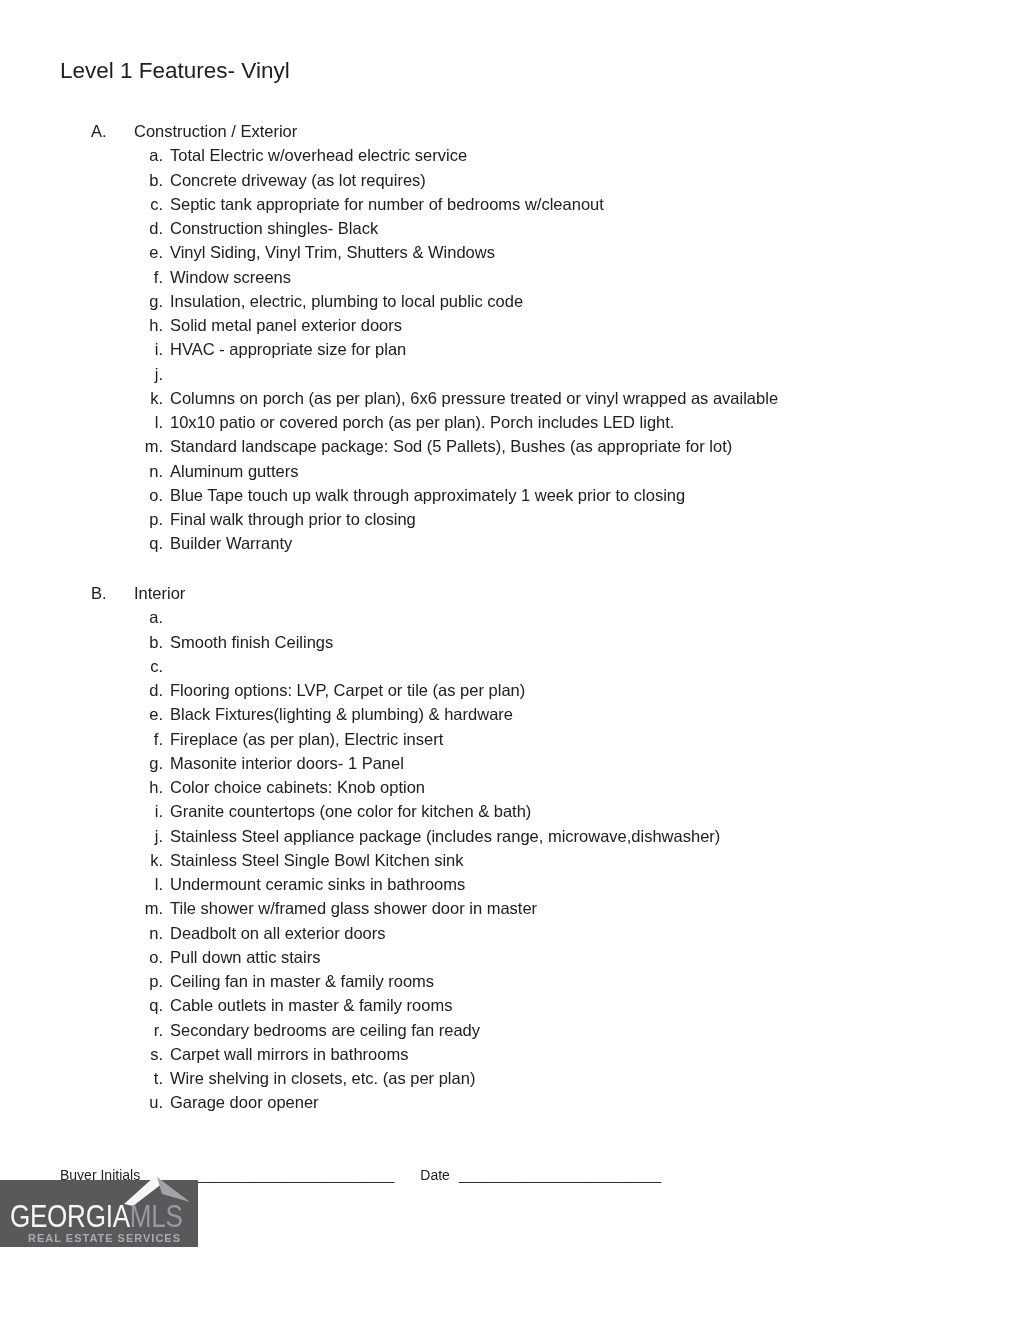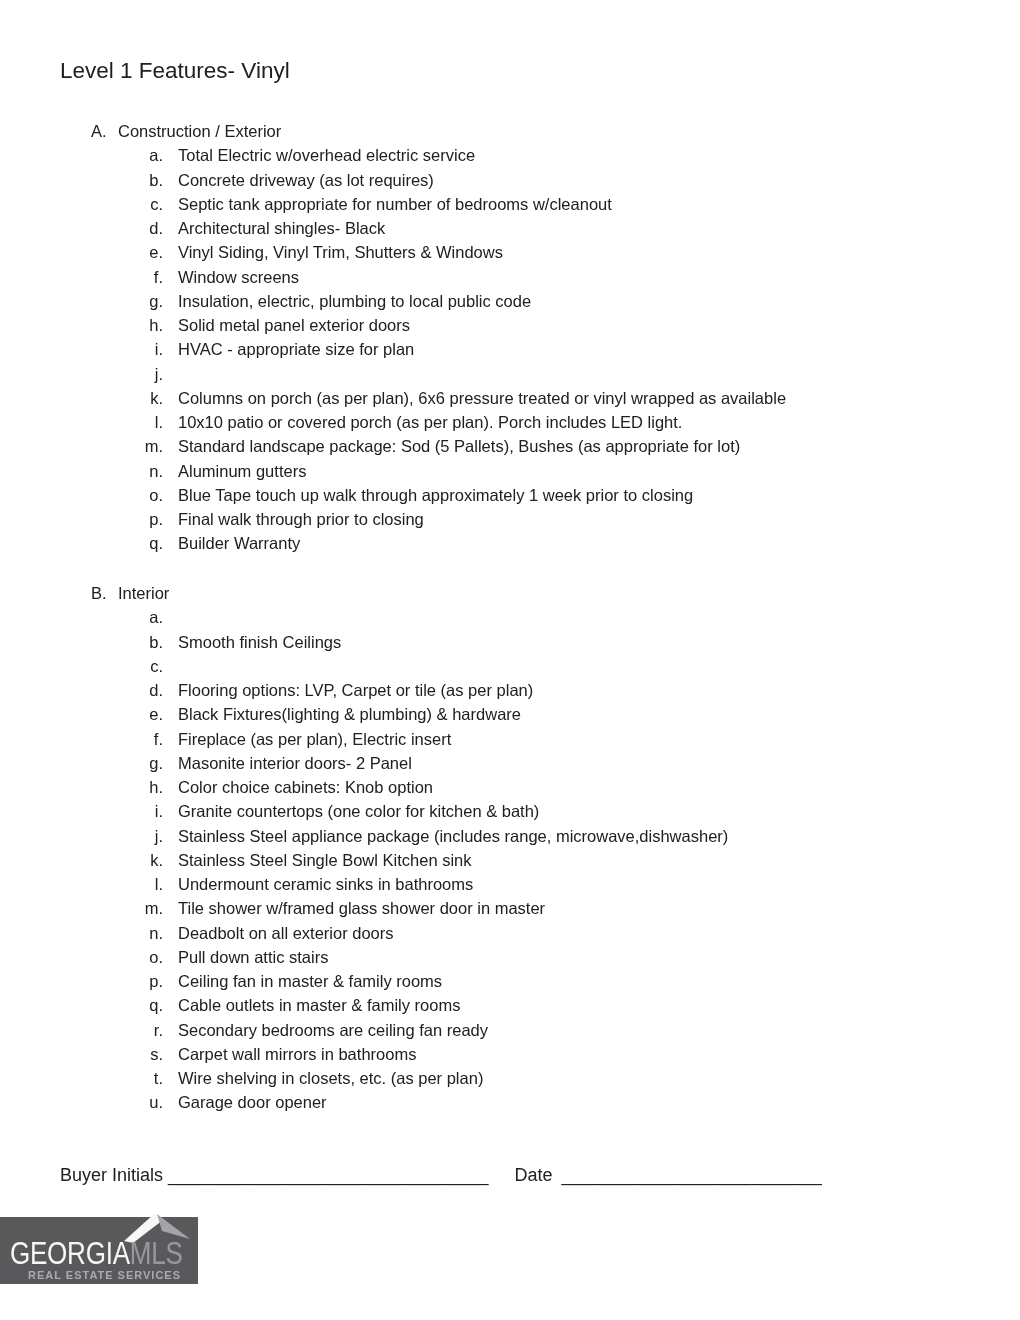--- a/index.html
+++ b/index.html
@@ -21,47 +21,47 @@
     font-size: 22.5px;
     font-weight: 400;
     line-height: 28px;
     white-space: nowrap;
   }
   .section { position: absolute; left: 91px; width: 900px; }
   .section-a { top: 119px; }
   .section-b { top: 581px; }
   .sec-header { display: flex; line-height: 24.25px; font-size: 16.5px; }
   .sec-marker { display: inline-block; width: 27px; flex: 0 0 27px; }
-  .sec-title { white-space: nowrap; }
+  .sec-title { white-space: nowrap; margin-left: 16px; }
   .items { margin-left: 32px; }
   .item { display: flex; line-height: 24.25px; font-size: 16.5px; }
   .item-marker {
     display: inline-block;
     width: 40px;
     flex: 0 0 40px;
     text-align: right;
   }
-  .item-text { margin-left: 15px; white-space: nowrap; }
+  .item-text { margin-left: 7px; white-space: nowrap; }
   .signature-row {
     position: absolute;
     left: 60px;
     top: 1163px;
-    font-size: 18px;
+    font-size: 14px;
     line-height: 24.25px;
     white-space: nowrap;
   }
   .blank-line { margin-left: 5px; letter-spacing: 0; }
   .date-label { margin-left: 26px; }
   .date-blank { margin-left: 9px; }
 
   
   .gamls-logo {
     position: absolute;
     left: 0;
-    top: 1208px;
+    top: 1171px;
     width: 198px;
     height: 76px;
   }
   .logo-rect {
     position: absolute;
     left: 0;
     top: 9px;
     width: 198px;
     height: 67px;
     background: var(--logo-bg, #59595b);
@@ -116,21 +116,21 @@
           <div class="item">
             <span class="item-marker">b.</span>
             <span class="item-text">Concrete driveway (as lot requires)</span>
           </div>
           <div class="item">
             <span class="item-marker">c.</span>
             <span class="item-text">Septic tank appropriate for number of bedrooms w/cleanout</span>
           </div>
           <div class="item">
             <span class="item-marker">d.</span>
-            <span class="item-text">Architectural shingles- Black</span>
+            <span class="item-text">Construction shingles- Black</span>
           </div>
           <div class="item">
             <span class="item-marker">e.</span>
             <span class="item-text">Vinyl Siding, Vinyl Trim, Shutters &amp; Windows</span>
           </div>
           <div class="item">
             <span class="item-marker">f.</span>
             <span class="item-text">Window screens</span>
           </div>
           <div class="item">
@@ -201,21 +201,21 @@
           <div class="item">
             <span class="item-marker">e.</span>
             <span class="item-text">Black Fixtures(lighting &amp; plumbing) &amp; hardware</span>
           </div>
           <div class="item">
             <span class="item-marker">f.</span>
             <span class="item-text">Fireplace (as per plan), Electric insert</span>
           </div>
           <div class="item">
             <span class="item-marker">g.</span>
-            <span class="item-text">Masonite interior doors- 2 Panel</span>
+            <span class="item-text">Masonite interior doors- 1 Panel</span>
           </div>
           <div class="item">
             <span class="item-marker">h.</span>
             <span class="item-text">Color choice cabinets: Knob option</span>
           </div>
           <div class="item">
             <span class="item-marker">i.</span>
             <span class="item-text">Granite countertops (one color for kitchen &amp; bath)</span>
           </div>
           <div class="item">

